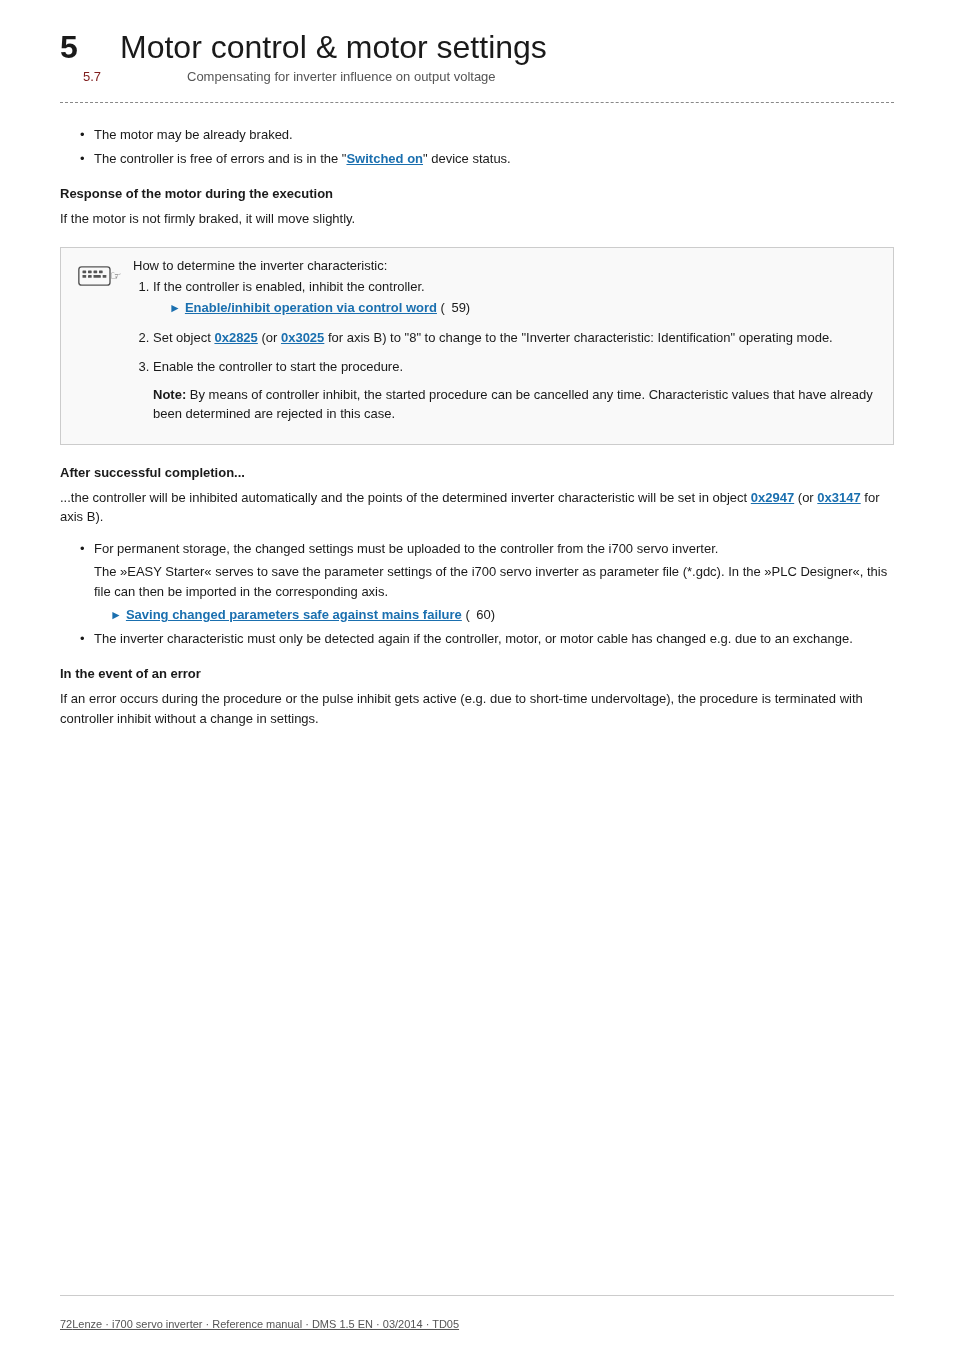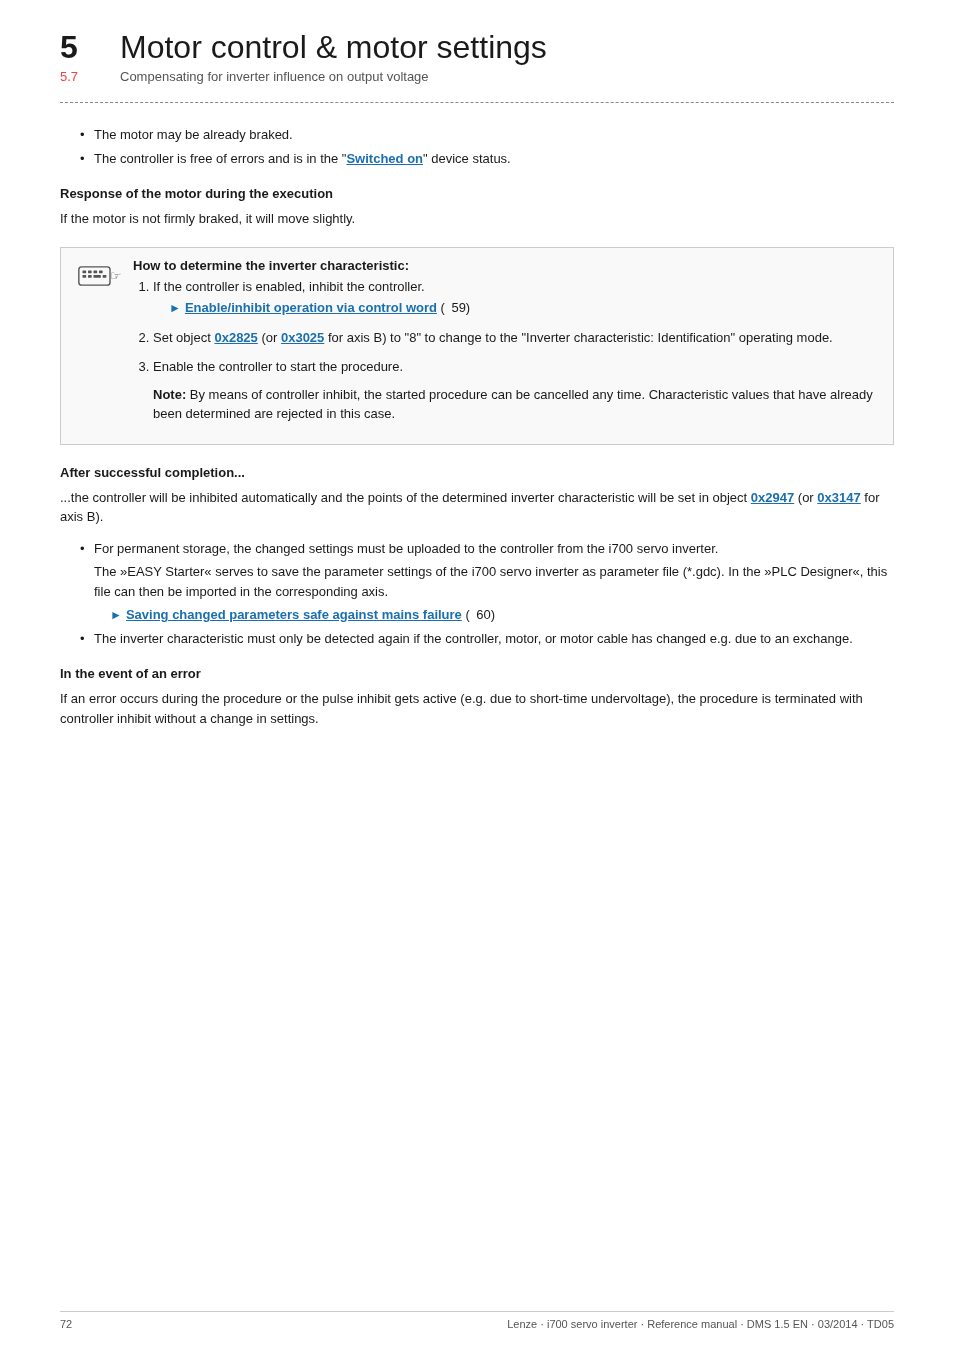--- a/index.html
+++ b/index.html
@@ -36,26 +36,28 @@
       color: #1a1a1a;
       line-height: 1.1;
     }
     .subchapter-line {
       display: flex;
       align-items: flex-start;
       margin-bottom: 16px;
     }
     .subchapter-number {
       font-size: 13px;
-      color: #ef4444;
+      color: #7f1d1d;
       min-width: 60px;
+      margin-left: 23px;
     }
     .subchapter-title {
       font-size: 13px;
       color: #555;
+      margin-left: 44px;
     }
     .divider-line {
       border: none;
       border-top: 1px dashed #888;
       margin: 18px 0 22px 0;
     }
     .section-heading {
       font-weight: bold;
       font-size: 13px;
       margin-bottom: 8px;
@@ -100,21 +102,21 @@
       justify-content: center;
     }
     .note-icon svg {
       width: 44px;
       height: 34px;
     }
     .note-content {
       flex: 1;
     }
     .note-title {
-      font-weight: bold;
+      font-weight: normal;
       font-size: 13px;
       margin-bottom: 4px;
     }
     .ordered-list {
       padding-left: 20px;
       margin-bottom: 10px;
     }
     .ordered-list li {
       margin-bottom: 10px;
       font-size: 13px;
@@ -135,25 +137,26 @@
     }
     .section-gap {
       margin-bottom: 18px;
     }
     .footer-bar {
       position: absolute;
       bottom: 20px;
       left: 60px;
       right: 60px;
       display: flex;
-      justify-content: space-between;
+      justify-content: flex-start;
       font-size: 11px;
       color: #555;
       border-top: 1px solid #ccc;
-      padding-top: 6px;
+      padding-top: 22px;
+      text-decoration: underline;
     }
     .arrow-link-line {
       display: flex;
       align-items: center;
       padding-left: 16px;
       margin-top: 2px;
       font-size: 13px;
     }
     .arrow-icon {
       color: #1a6faf;

